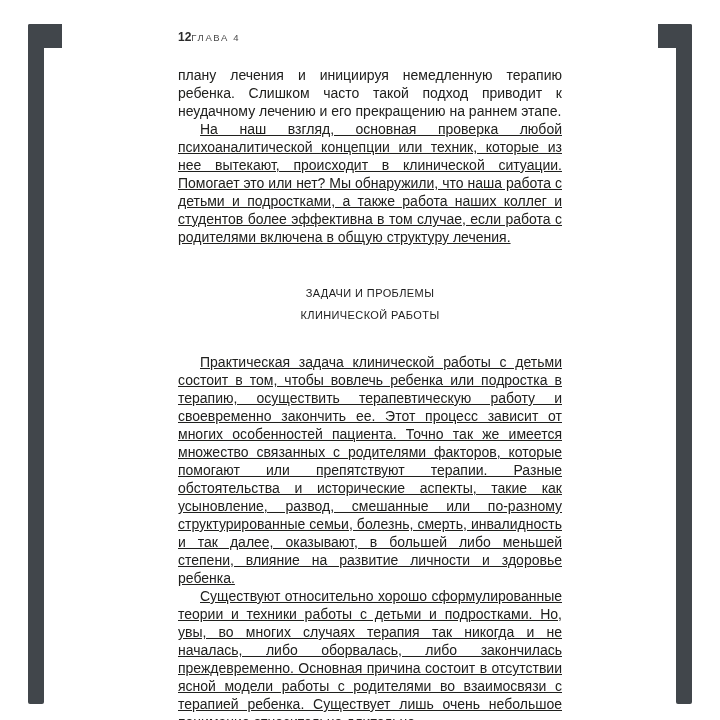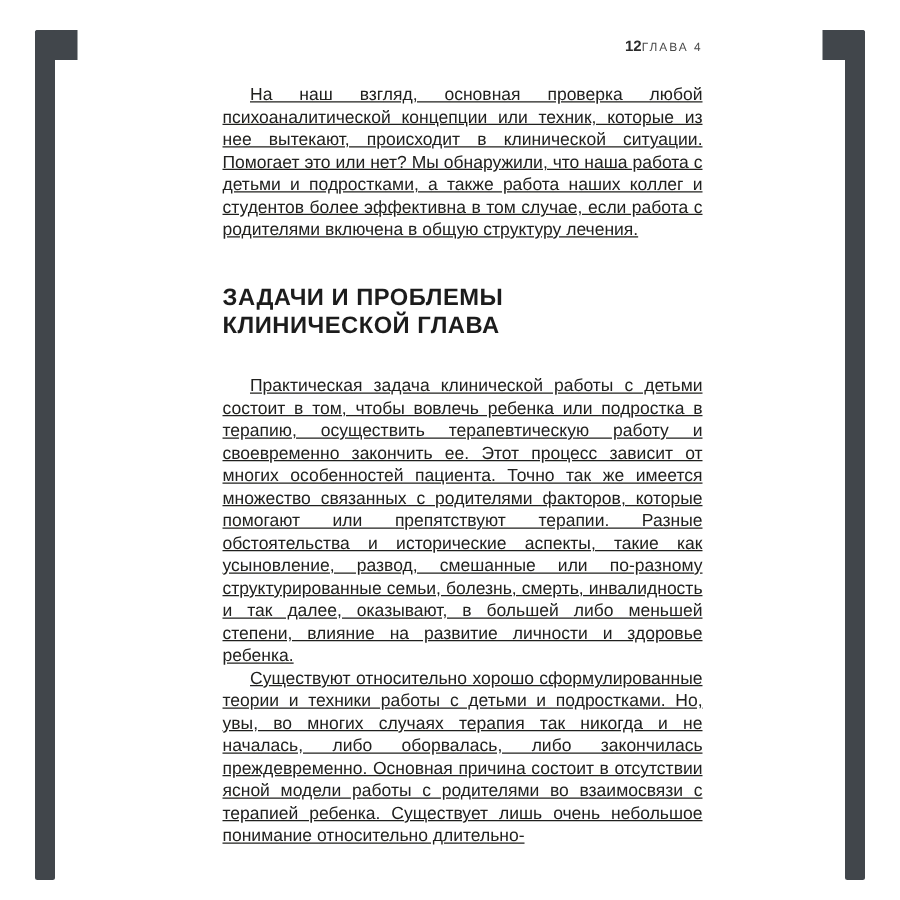--- a/index.html
+++ b/index.html
@@ -30,21 +30,21 @@
 
   .page-content {
     position: absolute;
     left: 178px;
     top: 30px;
     width: 384px;
   }
 
   .page-header {
     display: flex;
-    justify-content: flex-end;
+    justify-content: flex-start;
     align-items: baseline;
     margin-bottom: 22px;
   }
   .page-num {
     font-size: 12px;
     font-weight: 700;
     color: #2b2b2b;
   }
   .chapter {
     font-size: 9.5px;
@@ -58,23 +58,24 @@
     line-height: 18px;
     text-align: justify;
     color: #20201e;
     hyphens: auto;
     -webkit-hyphens: auto;
   }
   p.indent { text-indent: 22px; text-decoration: underline; }
 
   h2.section-heading {
     margin: 36px 0 27px 0;
-    font-size: 19px;
+    text-align: center;
+    font-size: 11px;
     line-height: 22px;
-    font-weight: 700;
+    font-weight: 400;
     letter-spacing: 0.4px;
     color: #1c1c1c;
   }
 </style>
 </head>
 <body>
 
 <div class="screen">
 
   <div class="edge edge-corner-left"></div>
@@ -82,25 +83,26 @@
   <div class="edge edge-corner-right"></div>
   <div class="edge edge-strip-right"></div>
 
   <div class="page-content">
 
     <div class="page-header">
       <span class="page-num">12</span>
       <span class="chapter">ГЛАВА 4</span>
     </div>
 
+    <p class="body">плану лечения и инициируя немедленную терапию ребенка. Слишком часто такой подход приводит к неудачному лечению и его прекращению на раннем этапе.</p>
     <p class="body indent">На наш взгляд, основная проверка любой психоаналитической концепции или техник, которые из нее вытекают, происходит в клинической ситуации. Помогает это или нет? Мы обнаружили, что наша работа с детьми и подростками, а также работа наших коллег и студентов более эффективна в том случае, если работа с родителями включена в общую структуру лечения.</p>
 
     <h2 class="section-heading">
       <span>ЗАДАЧИ И ПРОБЛЕМЫ</span><br>
-      <span>КЛИНИЧЕСКОЙ ГЛАВА</span>
+      <span>КЛИНИЧЕСКОЙ РАБОТЫ</span>
     </h2>
 
     <p class="body indent">Практическая задача клинической работы с детьми состоит в том, чтобы вовлечь ребенка или подростка в терапию, осуществить терапевтическую работу и своевременно закончить ее. Этот процесс зависит от многих особенностей пациента. Точно так же имеется множество связанных с родителями факторов, которые помогают или препятствуют терапии. Разные обстоятельства и исторические аспекты, такие как усыновление, развод, смешанные или по-разному структурированные семьи, болезнь, смерть, инвалидность и так далее, оказывают, в большей либо меньшей степени, влияние на развитие личности и здоровье ребенка.</p>
     <p class="body indent">Существуют относительно хорошо сформулированные теории и техники работы с детьми и подростками. Но, увы, во многих случаях терапия так никогда и не началась, либо оборвалась, либо закончилась преждевременно. Основная причина состоит в отсутствии ясной модели работы с родителями во взаимосвязи с терапией ребенка. Существует лишь очень небольшое понимание относительно длительно-</p>
 
   </div>
 
 </div>
 
 </body></html>

